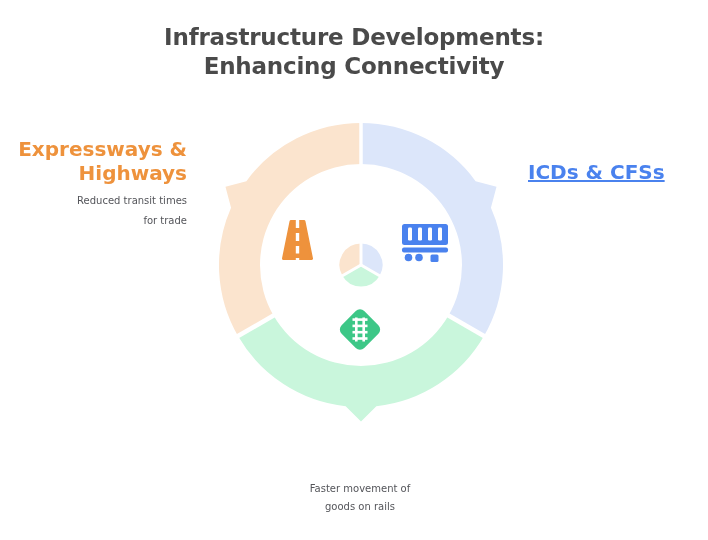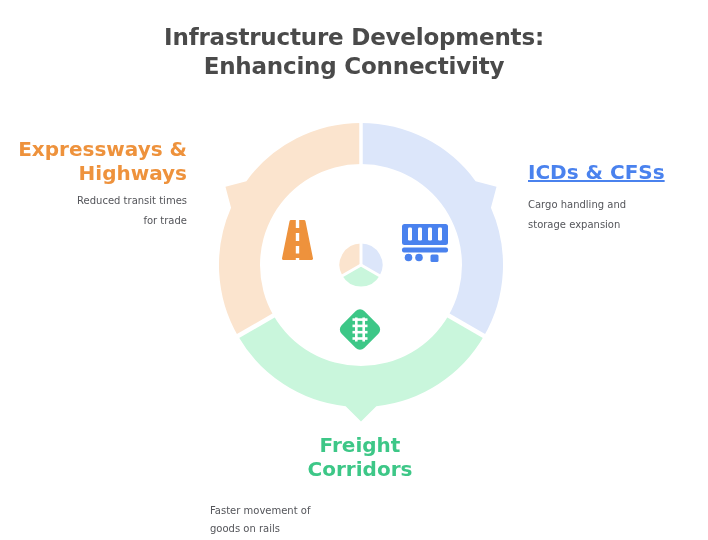--- a/index.html
+++ b/index.html
@@ -32,42 +32,38 @@
     position: absolute;
     font-size: 10px;
     line-height: 20px;
     white-space: pre-line;
   }
   .label-left  { right: 521px; top: 137px; text-align: right; }
   .desc-left   { right: 521px; top: 191px; text-align: right; }
   .label-right { left: 528px;  top: 160px; text-align: left; text-decoration: underline; }
   .desc-right  { left: 528px;  top: 195px; text-align: left; }
   .label-bottom{ left: 210px;  top: 433px; width: 300px; text-align: center; }
-  .desc-bottom { left: 210px;  top: 502px; width: 300px; text-align: left; line-height: 18px; }
+  .desc-bottom { left: 210px;  top: 480px; width: 300px; text-align: center; line-height: 18px; }
   .diagram-svg { position: absolute; left: 201px; top: 105px; }
 </style>
 </head>
 <body>
 
 <div class="stage">
 
   <h1 class="page-title" style="color: rgb(74, 74, 74);">Infrastructure Developments:
 Enhancing Connectivity</h1>
 
   <div class="seg-label label-left" style="color: rgb(238, 146, 60);">Expressways &amp;
 Highways</div>
   <div class="seg-desc desc-left" style="color: rgb(84, 85, 90);">Reduced transit times
 for trade</div>
 
   <div class="seg-label label-right" style="color: rgb(74, 130, 238);">ICDs &amp; CFSs</div>
-  <div class="seg-desc desc-right" style="color: rgb(84, 85, 90);">Cargo handling and
-storage expansion</div>
 
-  <div class="seg-label label-bottom" style="color: rgb(61, 199, 135);">Freight
-Corridors</div>
   <div class="seg-desc desc-bottom" style="color: rgb(84, 85, 90);">Faster movement of
 goods on rails</div>
 
   <svg class="diagram-svg" width="320" height="320" viewBox="0 0 320 320">
 
     <path d="M37.02 231 A142 142 0 0 1 30.07 102.7 L24.47 81.75 L45.41 76.14 A142 142 0 0 1 160 18 L160 59 A101 101 0 0 0 72.53 210.5 Z" fill="#fbe4ce"></path>
     <path d="M160 18 A142 142 0 0 1 274.59 76.14 L295.53 81.75 L289.93 102.7 A142 142 0 0 1 282.98 231 L247.47 210.5 A101 101 0 0 0 160 59 Z" fill="#dce6fa"></path>
     <path d="M282.98 231 A142 142 0 0 1 175.34 301.17 L160 316.5 L144.66 301.17 A142 142 0 0 1 37.02 231 L72.53 210.5 A101 101 0 0 0 247.47 210.5 Z" fill="#c9f6dc"></path>
 
     <line x1="160" y1="64" x2="160" y2="10" stroke="#ffffff" stroke-width="3.5"></line>

